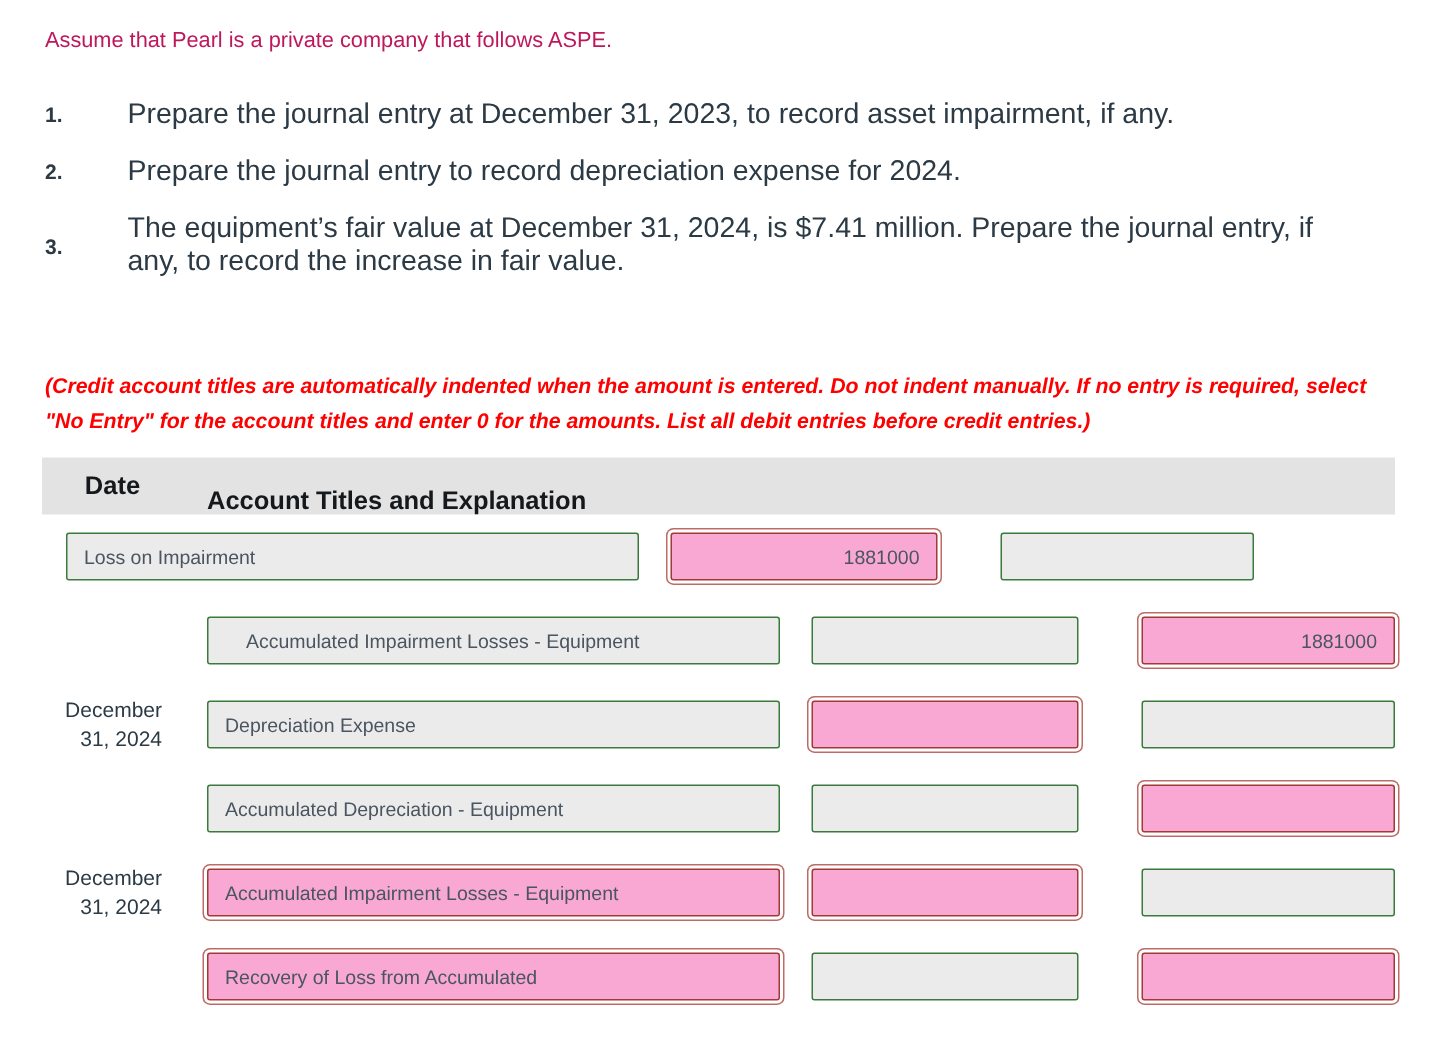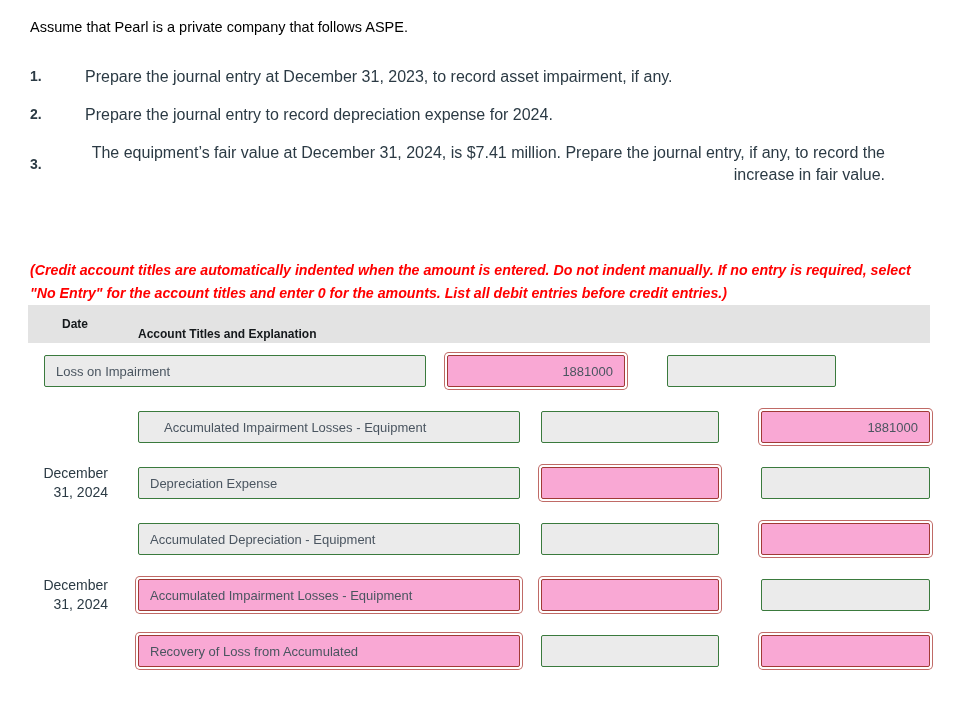--- a/index.html
+++ b/index.html
@@ -17,21 +17,21 @@
     position: relative;
   }
 
   
   .intro {
     position: absolute;
     left: 30px;
     top: 17px;
     font-size: 14.5px;
     line-height: 20px;
-    color: #000000;
+    color: #be185d;
     text-align: center;
   }
 
   
   .req-list {
     position: absolute;
     left: 30px;
     top: 66px;
     width: 880px;
   }
@@ -45,53 +45,52 @@
   }
   .req-num {
     width: 55px;
     flex: 0 0 55px;
     font-size: 14px;
     font-weight: bold;
     color: #2b3a44;
     line-height: 20px;
   }
   .req-text {
-    font-size: 16px;
+    font-size: 19px;
     line-height: 22px;
     color: #2b3a44;
     max-width: 800px;
-    text-align: right;
   }
 
   
   .red-note {
     position: absolute;
     left: 30px;
-    top: 259px;
+    top: 247px;
     width: 885px;
     font-size: 14.2px;
     font-weight: bold;
     font-style: italic;
     line-height: 23px;
     color: #ff0000;
   }
 
   
   .journal {
     position: absolute;
     left: 28px;
     top: 305px;
     width: 902px;
   }
   .j-head {
     display: flex;
     background: #e3e3e3;
     height: 38px;
     align-items: center;
-    font-size: 12px;
+    font-size: 17px;
     font-weight: bold;
     color: #15191c;
   }
   .c-date   { width: 94px;  flex: 0 0 94px;  text-align: center; }
   .c-acct   { width: 398px; flex: 0 0 398px; margin-top: 19px; }
   .c-debit  { width: 210px; flex: 0 0 210px; text-align: center; }
   .c-credit { width: 200px; flex: 0 0 200px; text-align: center; }
 
   .j-head .c-acct { padding-left: 16px; box-sizing: border-box; }
   .j-head .c-debit { padding-right: 20px; box-sizing: border-box; }

